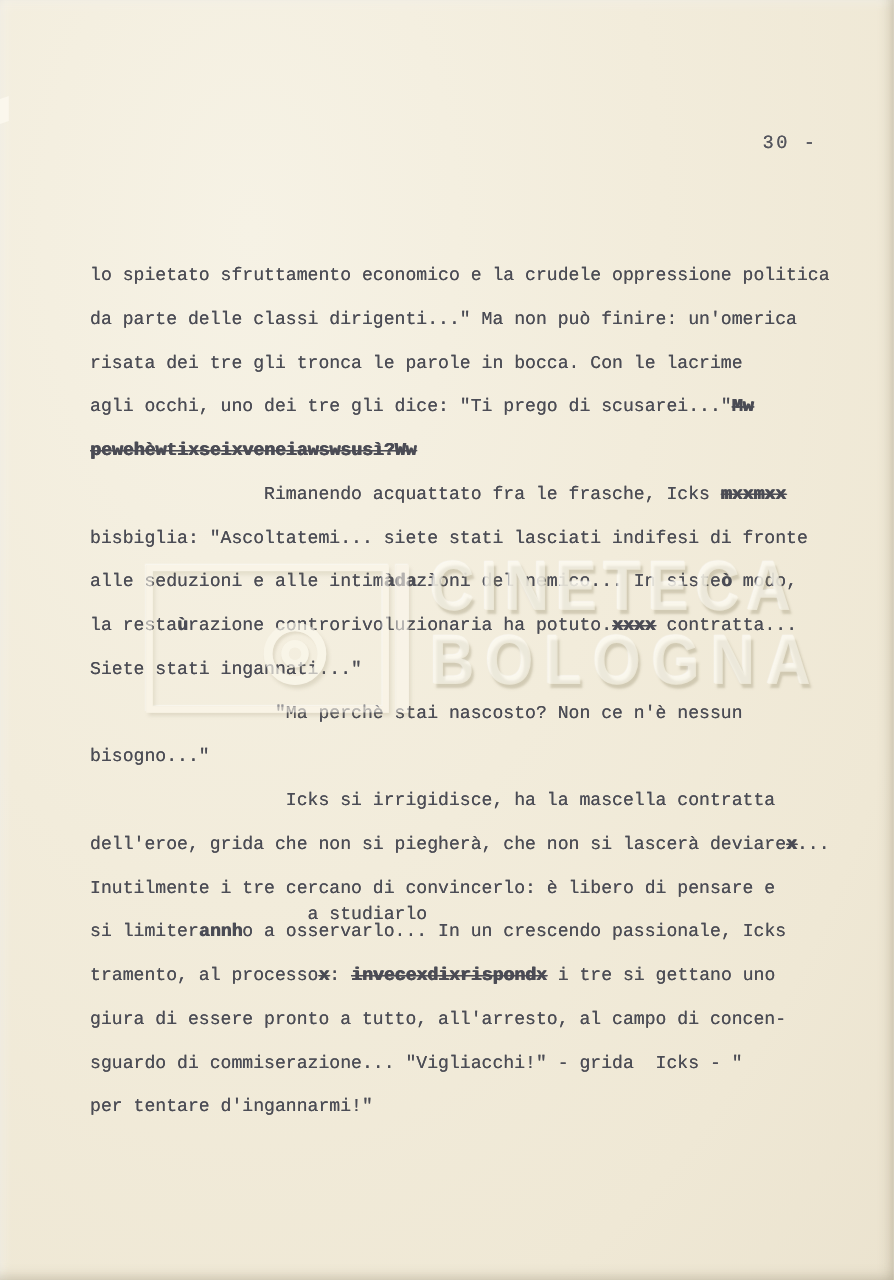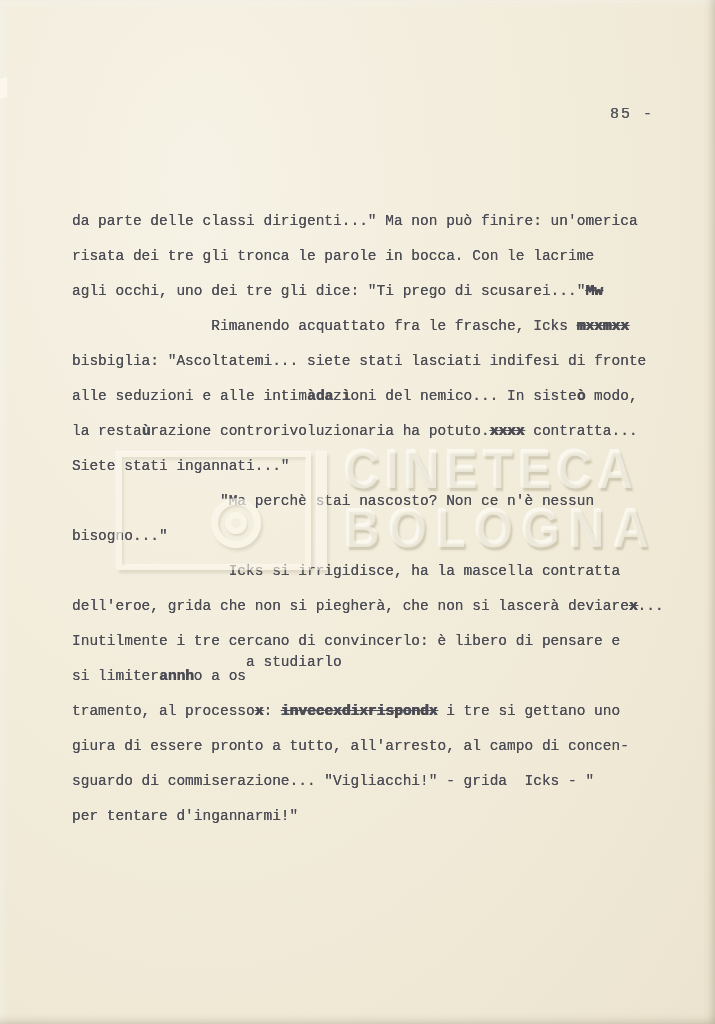--- a/index.html
+++ b/index.html
@@ -70,37 +70,39 @@
   }
   .wm-line1{top:441px;letter-spacing:6px;}
   .wm-line2{top:500px;letter-spacing:10px;}
 </style>
 </head>
 <body>
 
 <div class="paper">
   <div class="edge-nick"></div>
 
-  <div class="page-number">85 -</div>
+  <div class="page-number">30 -</div>
 
   <div class="text-block">
+      <div class="line"><span class="seg-n">lo spietato sfruttamento economico e la crudele oppressione politica</span></div>
       <div class="line"><span class="seg-n">da parte delle classi dirigenti..." Ma non può finire: un'omerica</span></div>
       <div class="line"><span class="seg-n">risata dei tre gli tronca le parole in bocca. Con le lacrime</span></div>
       <div class="line"><span class="seg-n">agli occhi, uno dei tre gli dice: "Ti prego di scusarei..."</span><span class="seg-s">Mw</span></div>
+      <div class="line"><span class="seg-s">pewehèwtixseixveneiawswsusì?Ww</span></div>
       <div class="line"><span class="seg-n">                Rimanendo acquattato fra le frasche, Icks </span><span class="seg-s">mxxmxx</span></div>
       <div class="line"><span class="seg-n">bisbiglia: "Ascoltatemi... siete stati lasciati indifesi di fronte</span></div>
       <div class="line"><span class="seg-n">alle seduzioni e alle intim</span><span class="seg-o">àda</span><span class="seg-n">z</span><span class="seg-o">ì</span><span class="seg-n">oni del nemico... In siste</span><span class="seg-o">ò</span><span class="seg-n"> modo,</span></div>
       <div class="line"><span class="seg-n">la resta</span><span class="seg-o">ù</span><span class="seg-n">razione controrivoluzionaria ha potuto.</span><span class="seg-s">xxxx</span><span class="seg-n"> contratta...</span></div>
       <div class="line"><span class="seg-n">Siete stati ingannati..."</span></div>
       <div class="line"><span class="seg-n">                 "Ma perchè stai nascosto? Non ce n'è nessun</span></div>
       <div class="line"><span class="seg-n">bisogno..."</span></div>
       <div class="line"><span class="seg-n">                  Icks si irrigidisce, ha la mascella contratta</span></div>
       <div class="line"><span class="seg-n">dell'eroe, grida che non si piegherà, che non si lascerà deviare</span><span class="seg-s">x</span><span class="seg-n">...</span></div>
       <div class="line"><span class="seg-n">Inutilmente i tre cercano di convincerlo: è libero di pensare e</span></div>
-      <div class="line"><span class="seg-n">si limiter</span><span class="seg-o">annh</span><span class="seg-n">o a os</span><span class="seg-a">a studiarlo</span></div>
+      <div class="line"><span class="seg-n">si limiter</span><span class="seg-o">annh</span><span class="seg-n">o a os</span><span class="seg-a">a studiarlo</span><span class="seg-n">servarlo... In un crescendo passionale, Icks</span></div>
       <div class="line"><span class="seg-n">tramento, al processo</span><span class="seg-s">x</span><span class="seg-n">: </span><span class="seg-s">invecexdixrispondx</span><span class="seg-n"> i tre si gettano uno</span></div>
       <div class="line"><span class="seg-n">giura di essere pronto a tutto, all'arresto, al campo di concen-</span></div>
       <div class="line"><span class="seg-n">sguardo di commiserazione... "Vigliacchi!" - grida  Icks - "</span></div>
       <div class="line"><span class="seg-n">per tentare d'ingannarmi!"</span></div>
     </div>
 
   <div class="watermark">
     <div class="wm-frame"></div>
     <div class="wm-circle-outer">
       <div class="wm-circle-inner"></div>

